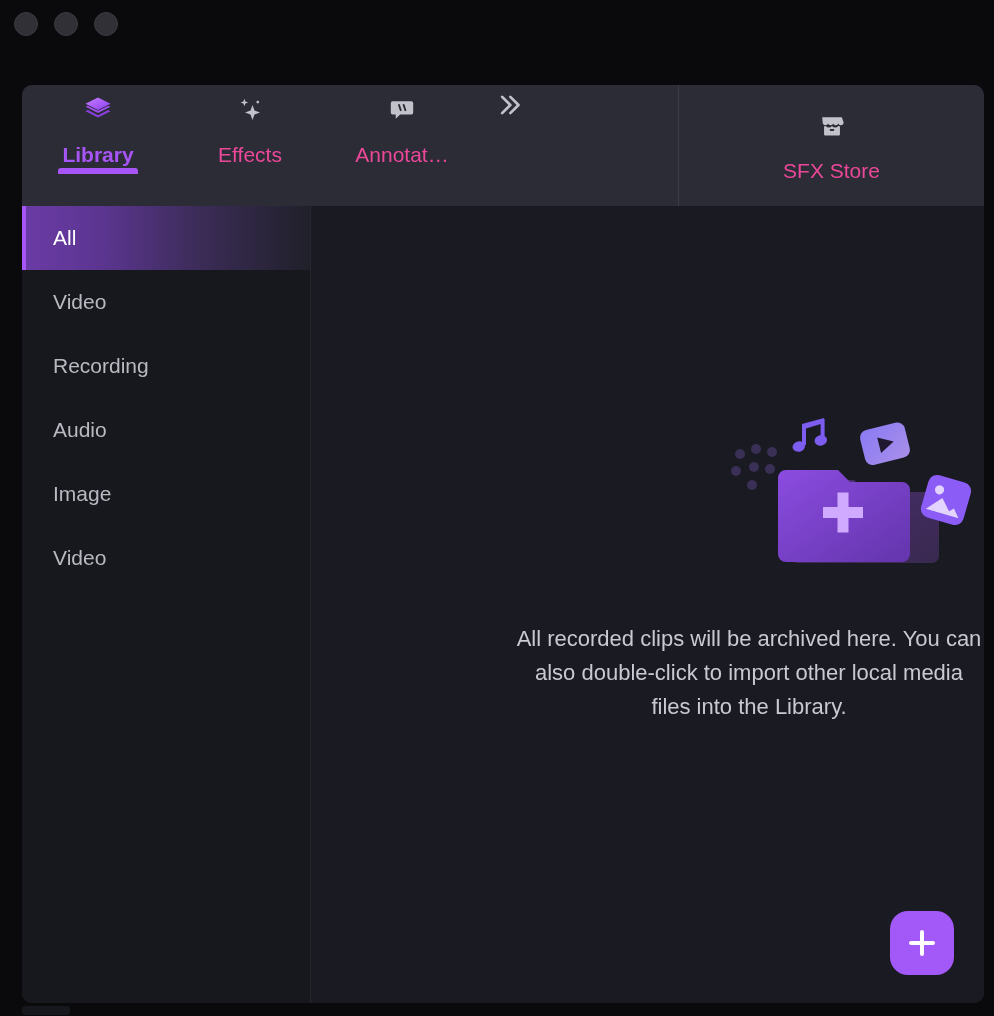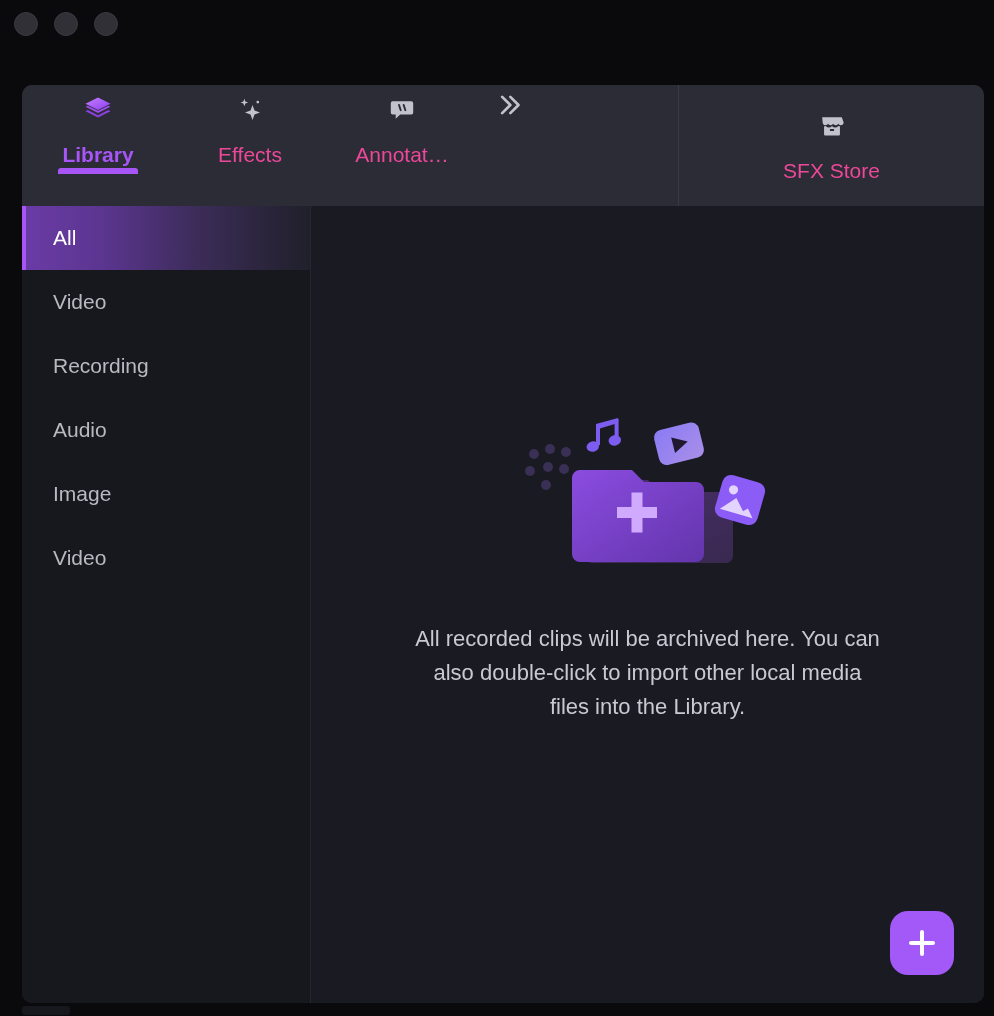--- a/index.html
+++ b/index.html
@@ -161,21 +161,21 @@
     flex-direction: column;
     align-items: center;
   }
 
   .empty-wrap {
     position: absolute;
     left: 0; right: 0;
     top: 196px;
     display: flex;
     flex-direction: column;
-    align-items: center;
+    align-items: flex-end;
   }
 
   .illus { width: 260px; height: 180px; }
 
   .empty-text {
     margin-top: 40px;
     width: 470px;
     text-align: center;
     font-size: 22px;
     line-height: 34px;

